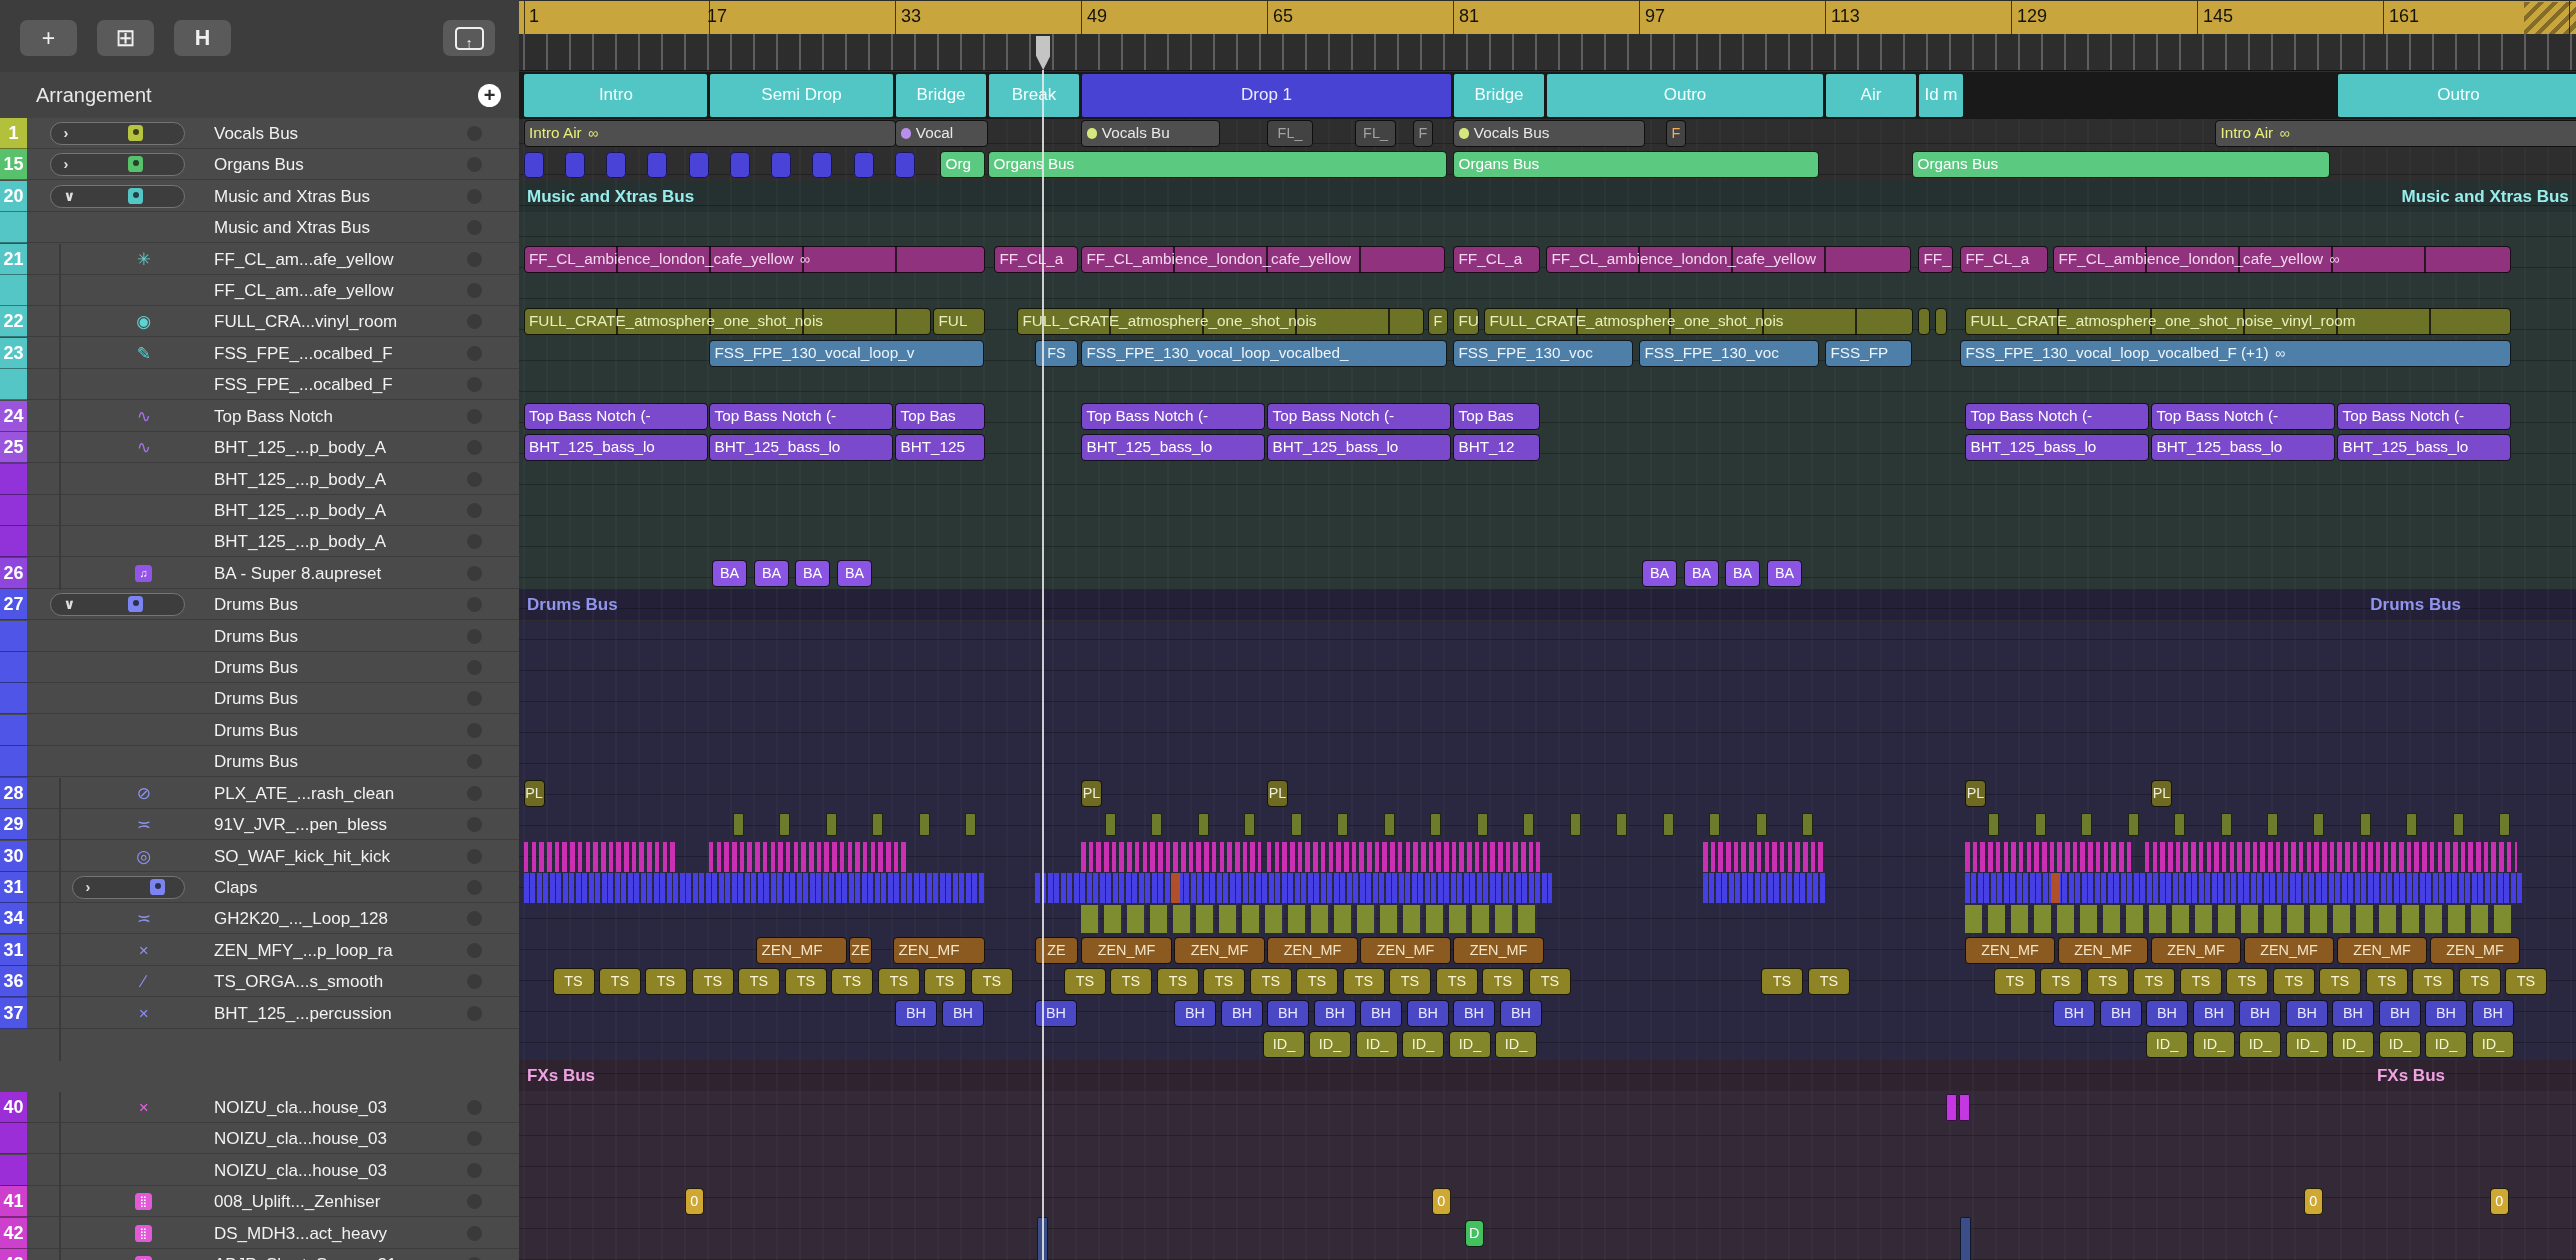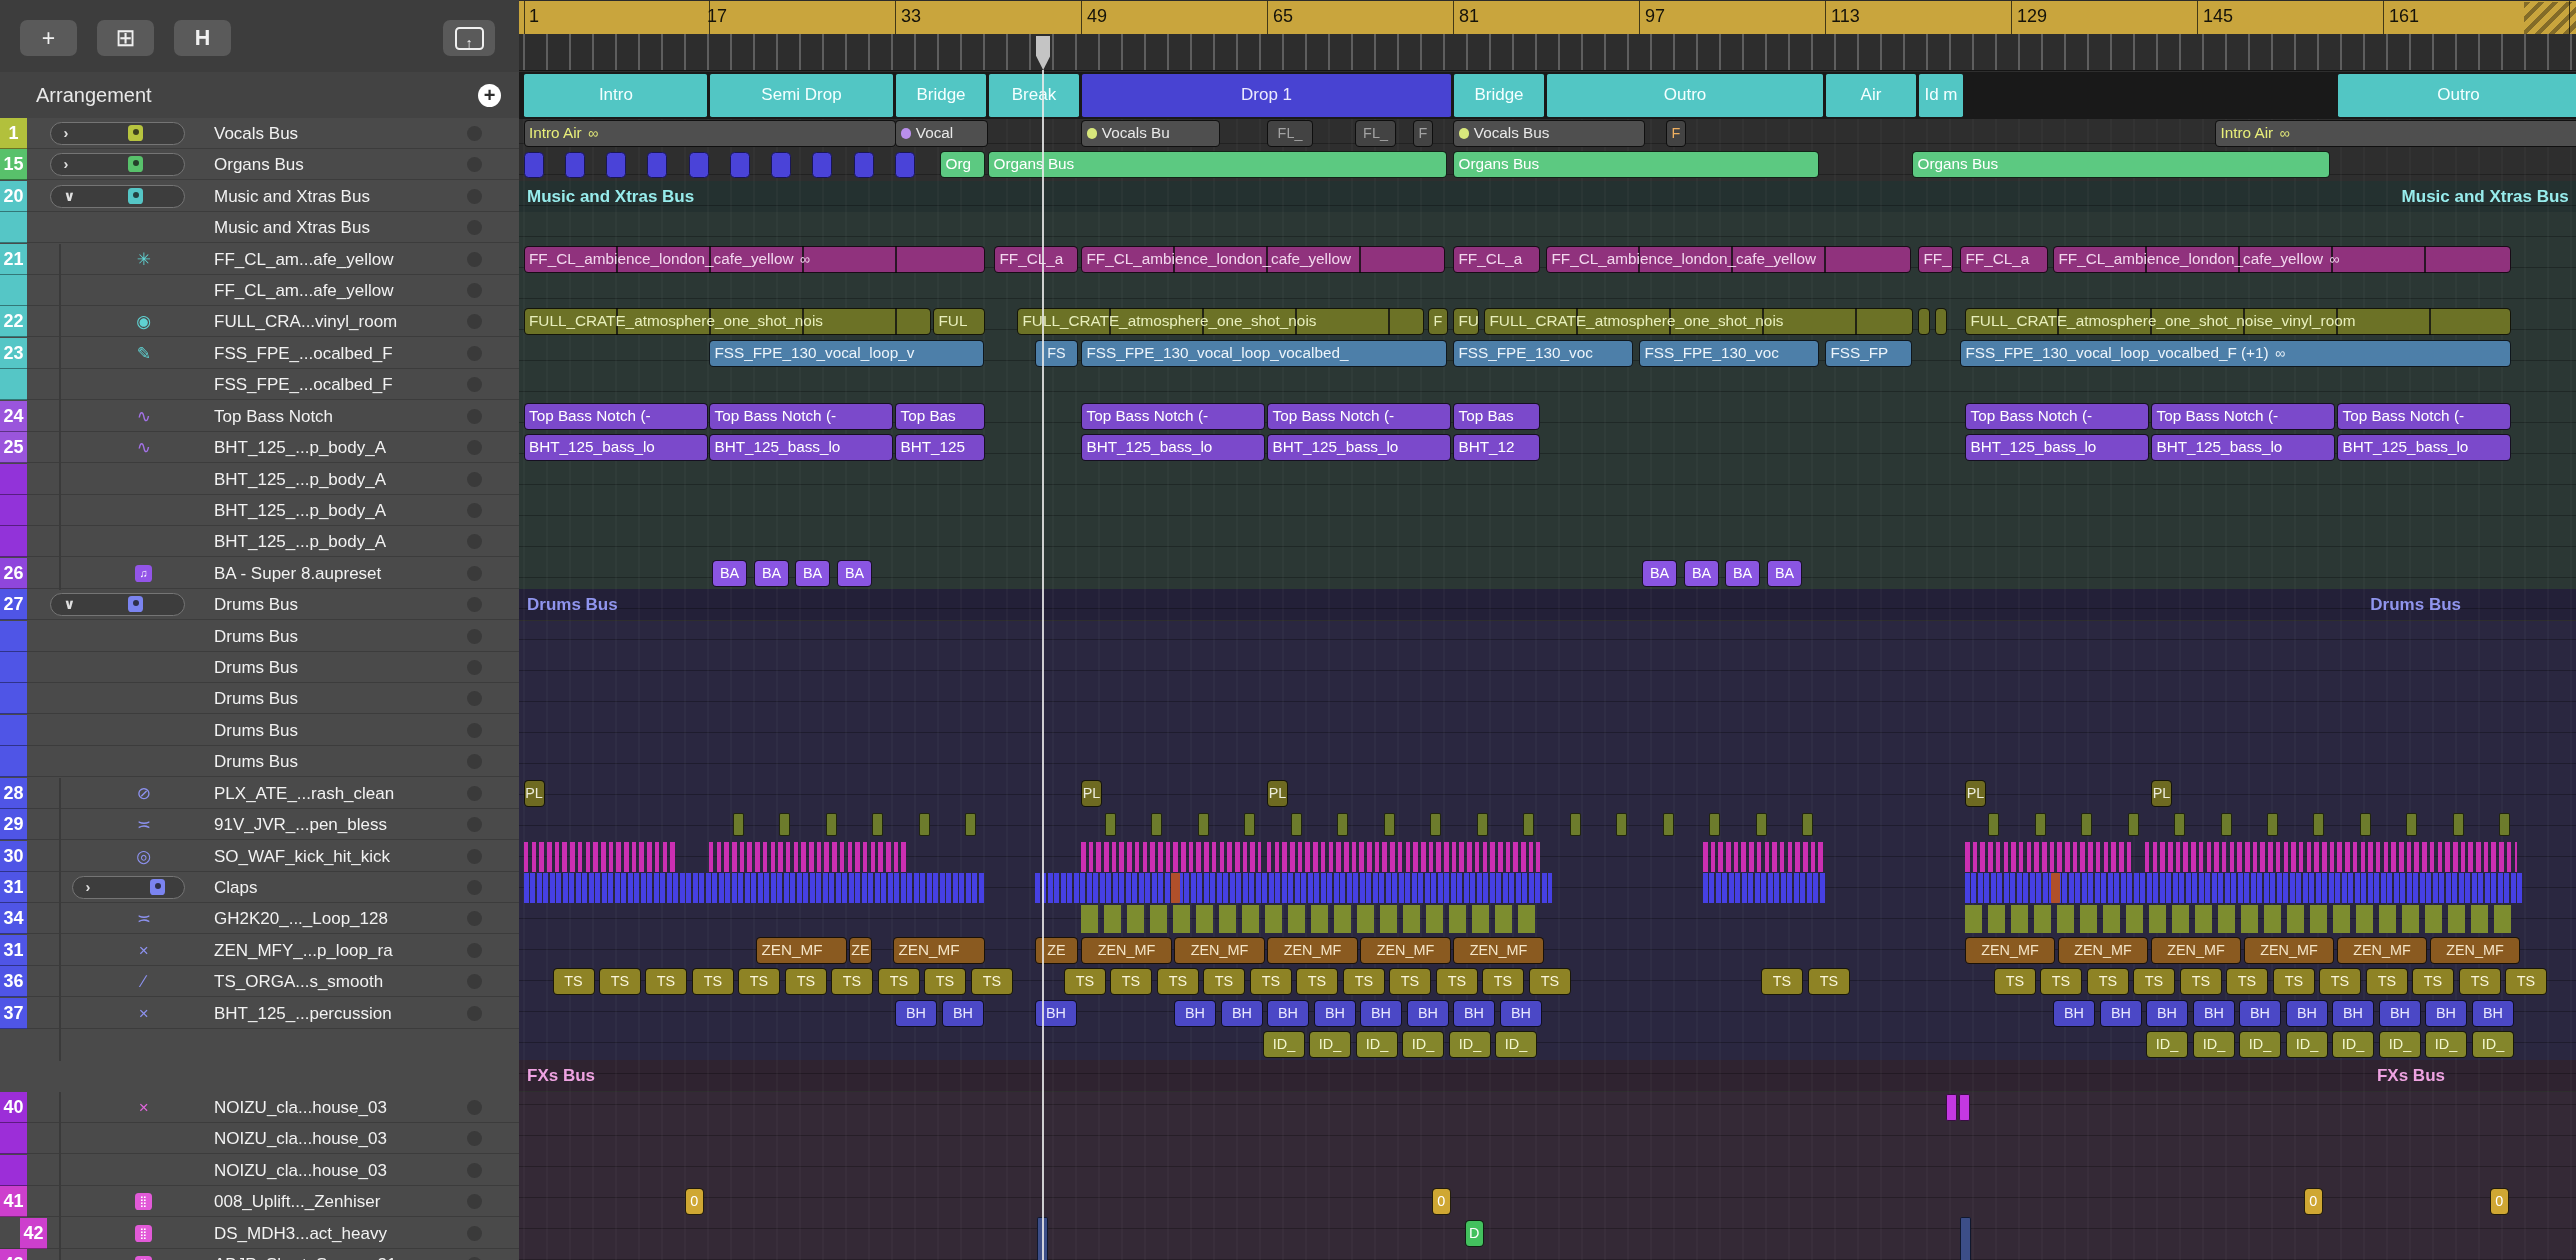--- a/index.html
+++ b/index.html
@@ -1000,21 +1000,21 @@
         <div class="tname">NOIZU_cla...house_03</div>
         <div class="mdot"></div>
       </div>
       <div class="trow" style="top: 1068px;">
         <div class="strip" style="background: rgb(205, 63, 205);">41</div>
         <div class="ticon chipic" style="color: rgb(255, 255, 255); background: rgb(226, 90, 216);">⣿</div>
         <div class="tname">008_Uplift..._Zenhiser</div>
         <div class="mdot"></div>
       </div>
       <div class="trow" style="top: 1100px;">
-        <div class="strip" style="background: rgb(205, 63, 205); margin-left: 20px;">42</div>
+        <div class="strip" style="background: rgb(205, 63, 205);">42</div>
         <div class="ticon chipic" style="color: rgb(255, 255, 255); background: rgb(226, 90, 216);">⣿</div>
         <div class="tname">DS_MDH3...act_heavy</div>
         <div class="mdot"></div>
       </div>
       <div class="trow" style="top: 1131px;">
         <div class="strip" style="background: rgb(205, 63, 205);">43</div>
         <div class="ticon chipic" style="color: rgb(255, 255, 255); background: rgb(226, 90, 216);">⣿</div>
         <div class="tname">ABJP_Short_Sweep_21</div>
         <div class="mdot"></div>
       </div>

